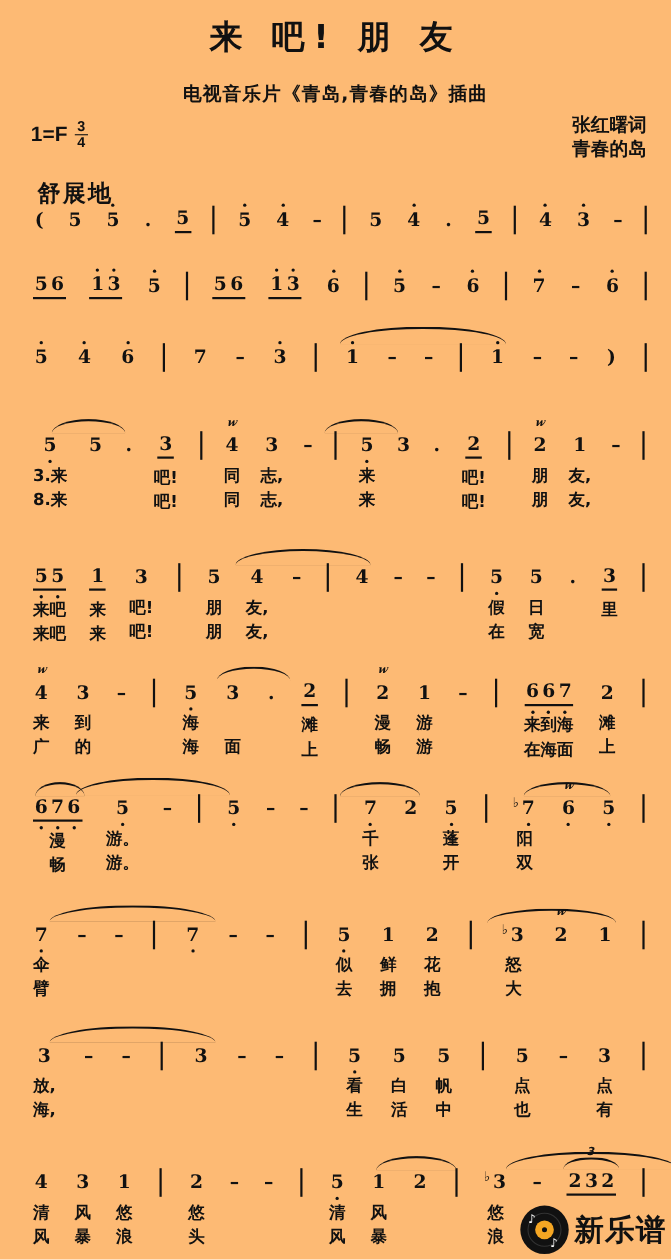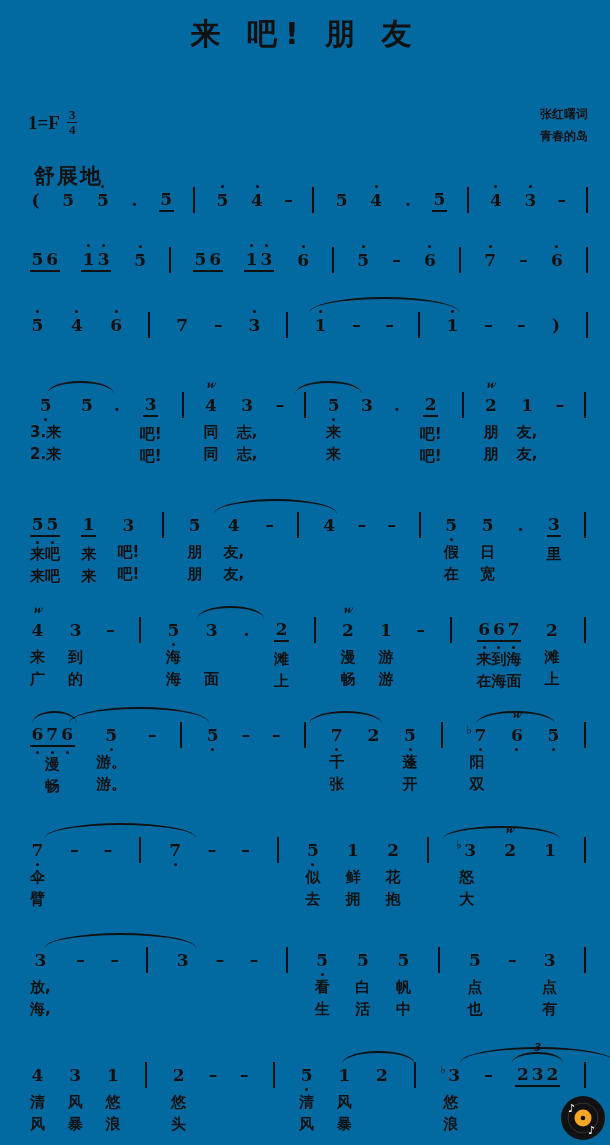--- a/index.html
+++ b/index.html
@@ -1,27 +1,27 @@
 <!DOCTYPE html>
 <html><head>
 <meta charset="utf-8">
 <style>
   html,body{margin:0;padding:0;background:#fff;}
-  .page{position:relative;width:610px;height:1145px;background:#0369a1;overflow:hidden;
+  .page{position:relative;width:610px;height:1145px;background:#fdba74;overflow:hidden;
         font-family:"DejaVu Sans","Liberation Sans",sans-serif;color:#111;}
   .title{position:absolute;top:14px;left:0;right:0;text-align:center;
          font-size:30px;font-weight:700;letter-spacing:8px;white-space:nowrap;}
   .subtitle{position:absolute;top:74px;left:0;right:0;text-align:center;
             font-size:17px;font-weight:700;letter-spacing:1px;}
   .keybar{position:absolute;top:108px;left:28px;display:flex;align-items:center;
-          font-family:Liberation Serif, serif;font-weight:700;font-size:19px;}
+          font-family:Liberation Sans, sans-serif;font-weight:700;font-size:19px;}
   .frac{display:inline-flex;flex-direction:column;align-items:center;margin-left:7px;
         font-size:13px;line-height:1.1;}
   .frac .num{border-bottom:1.6px solid #111;padding:0 2px;}
-  .credits{position:absolute;top:103px;right:22px;text-align:center;font-size:12px;
+  .credits{position:absolute;top:103px;right:22px;text-align:center;font-size:17px;
            font-weight:700;line-height:22px;}
   .tempo{position:absolute;top:162px;left:34px;font-size:21px;font-weight:700;letter-spacing:2px;}
   .score{position:absolute;left:0;top:0;right:0;bottom:0;}
   .system{position:absolute;left:30px;right:22px;}
   .notesrow{display:flex;justify-content:space-between;align-items:flex-start;}
   .tok{display:inline-flex;flex-direction:column;align-items:center;position:relative;}
   .main{display:flex;align-items:flex-end;height:20px;line-height:20px;
         font-family:"DejaVu Serif","Liberation Serif",serif;font-weight:700;font-size:17px;}
   .main.ul{border-bottom:2px solid #111;padding-bottom:1px;height:19px;}
   .c{position:relative;padding:0 1.5px;text-align:center;}
@@ -44,20 +44,21 @@
   .ly{height:21px;line-height:21px;font-size:15px;font-weight:700;white-space:nowrap;margin-top:1px;}
   .main + .ly{margin-top:7px;}
   .watermark{position:absolute;right:4px;bottom:4px;display:flex;align-items:center;gap:4px;}
   .wm-text{font-size:27px;font-weight:700;letter-spacing:1px;color:#111;}
 </style>
 </head>
 <body>
 
 <div class="page">
   <div class="title">来 吧! 朋 友</div>
+  <div class="subtitle">电视音乐片《青岛,青春的岛》插曲</div>
 
   <div class="keybar">
     <span>1=F</span>
     <span class="frac">
       <span class="num">3</span>
       <span>4</span>
     </span>
   </div>
 
   <div class="credits">
@@ -305,21 +306,21 @@
       </div>
       <div class="system" style="top: 395px;">
         <div class="slur" style="left: 3%; width: 12%;"></div>
         <div class="slur" style="left: 47.5%; width: 12%;"></div>
         <div class="notesrow">
           <span class="tok">
             <span class="main">
               <span class="c">5<span class="ld"></span></span>
             </span>
             <span class="ly">3.来</span>
-            <span class="ly">2.来</span>
+            <span class="ly">8.来</span>
           </span>
           <span class="tok">
             <span class="main">
               <span class="c">5</span>
             </span>
             <span class="ly">&nbsp;</span>
             <span class="ly">&nbsp;</span>
           </span>
           <span class="tok">
             <span class="main">
@@ -1072,14 +1073,15 @@
 
   <div class="watermark">
     <svg width="46" height="46" viewBox="0 0 46 46">
       <circle cx="23" cy="23" r="22" fill="#111111"></circle>
       <circle cx="23" cy="23" r="15" fill="none" stroke="#333" stroke-width="1"></circle>
       <circle cx="23" cy="23" r="8.5" fill="#f5a623"></circle>
       <circle cx="23" cy="23" r="2.3" fill="#111111"></circle>
       <text x="8" y="17" fill="#ffffff" font-size="11" font-family="DejaVu Sans, sans-serif">♪</text>
       <text x="28" y="39" fill="#ffffff" font-size="11" font-family="DejaVu Sans, sans-serif">♪</text>
     </svg>
+    <span class="wm-text">新乐谱</span>
   </div>
 </div>
 
 </body></html>

